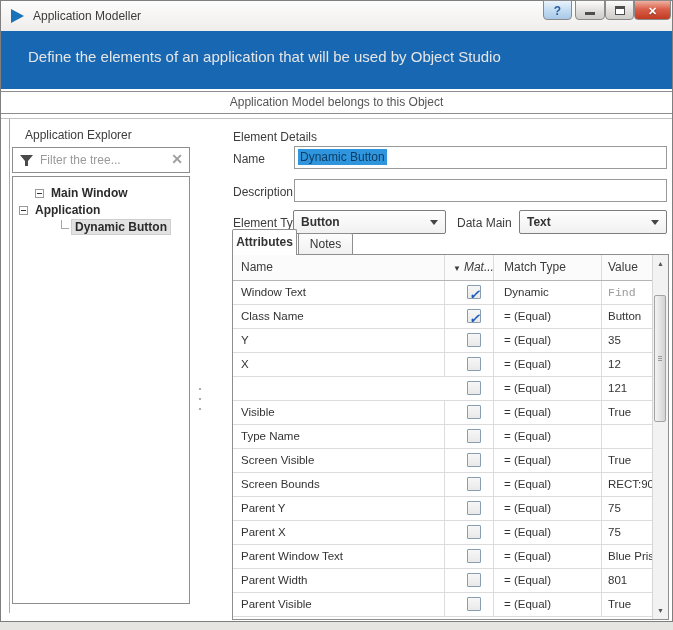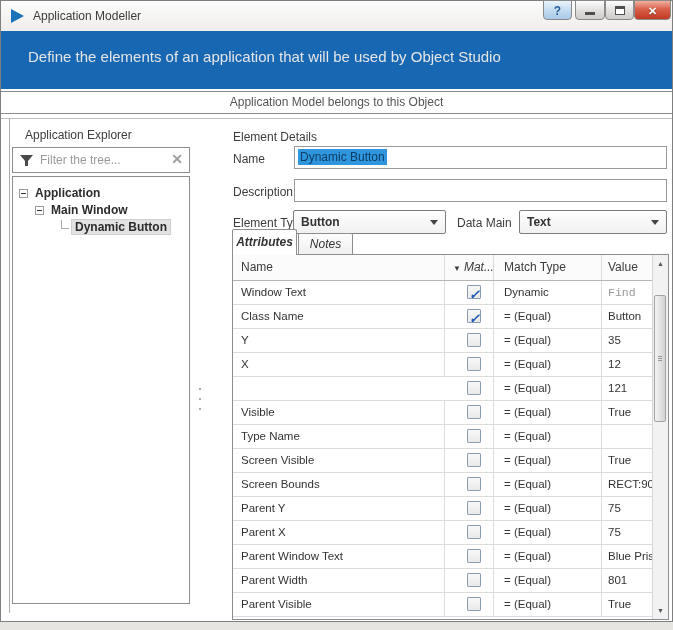--- a/index.html
+++ b/index.html
@@ -103,21 +103,21 @@
     height: 24px; font-size: 12px; font-weight: bold; color: #333; line-height: 22px; padding-left: 7px;
   }
   .select .arrow {
     position: absolute; right: 7px; top: 9px; width: 0; height: 0;
     border-left: 4px solid transparent; border-right: 4px solid transparent; border-top: 5px solid #444;
   }
   
   .tab {
     position: absolute; border: 1px solid #8e8e8e; border-bottom: none;
     border-radius: 2px 2px 0 0; background: linear-gradient(#fdfdfd,#f0f0f0);
-    font-size: 12px; color: #333; text-align: center; font-style: italic;
+    font-size: 12px; color: #333; text-align: center;
   }
   .tab.active {
     left: 231px; top: 228px; width: 65px; height: 26px; line-height: 24px;
     background: #fff; font-weight: bold; z-index: 3;
   }
   .tab.inactive {
     left: 297px; top: 232px; width: 55px; height: 22px; line-height: 20px; z-index: 1;
   }
   
   .attr-table {
@@ -188,22 +188,22 @@
 
   <div class="filter-box">
     <svg class="funnel-icon" width="15" height="15" viewBox="0 0 15 15">
       <path d="M1 2 L14 2 L9 8 L9 13 L6 13 L6 8 Z" fill="#4a4a4a"></path>
     </svg>
     <span class="filter-placeholder">Filter the tree...</span>
     <span class="filter-clear">✕</span>
   </div>
 
   <div class="tree-box" id="tree">
+      <div class="tree-item" style="padding-left: 22px;"><span class="expander"></span><span class="label">Main Window</span></div>
       <div class="tree-item" style="padding-left: 6px;"><span class="expander"></span><span class="label">Application</span></div>
-      <div class="tree-item" style="padding-left: 22px;"><span class="expander"></span><span class="label">Main Window</span></div>
       <div class="tree-item selected" style="padding-left: 48px;"><span class="connector"></span><span class="label">Dynamic Button</span></div>
     </div>
 
   <div class="splitter-dots">
       <i></i>
       <i></i>
       <i></i>
     </div>
 
   <div class="fld-label" style="left:232px; top:129px;">Element Details</div>

